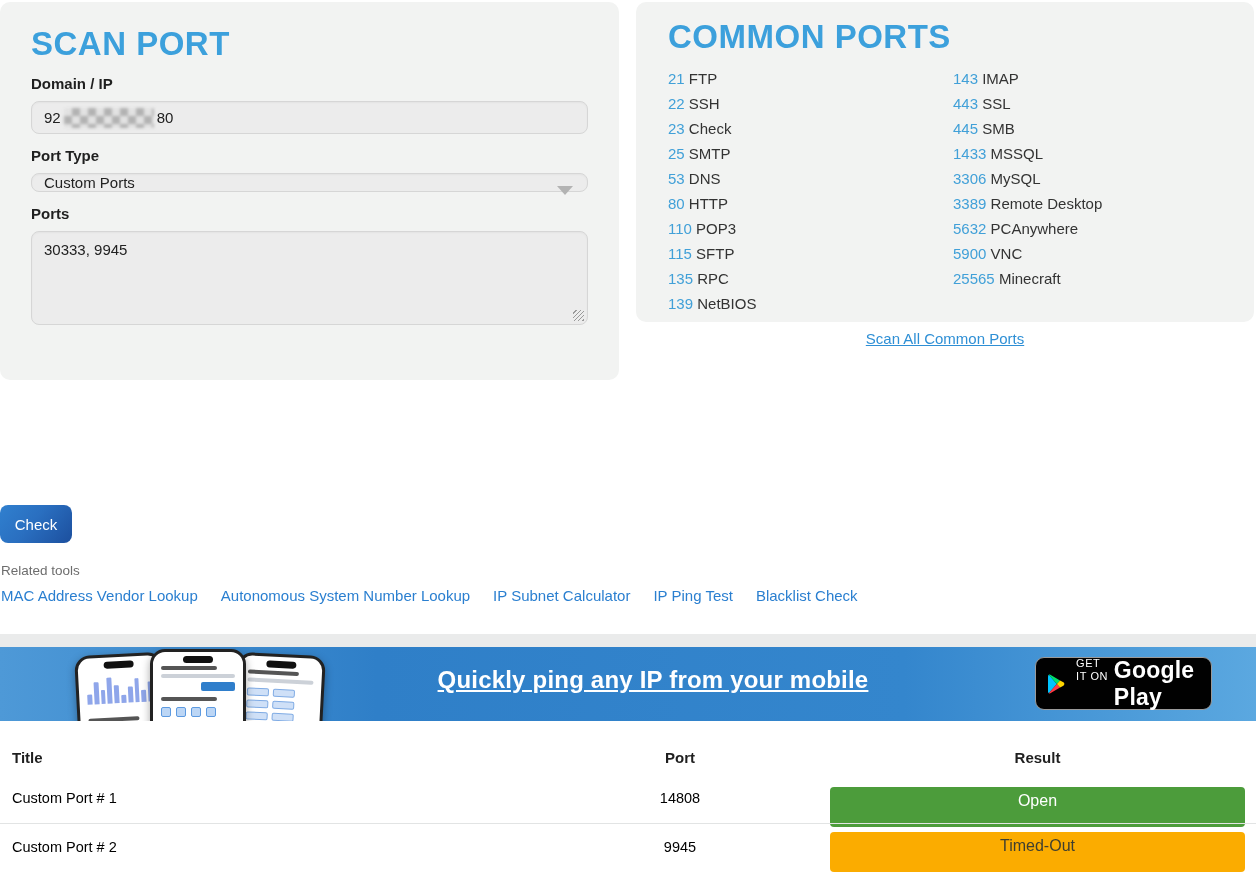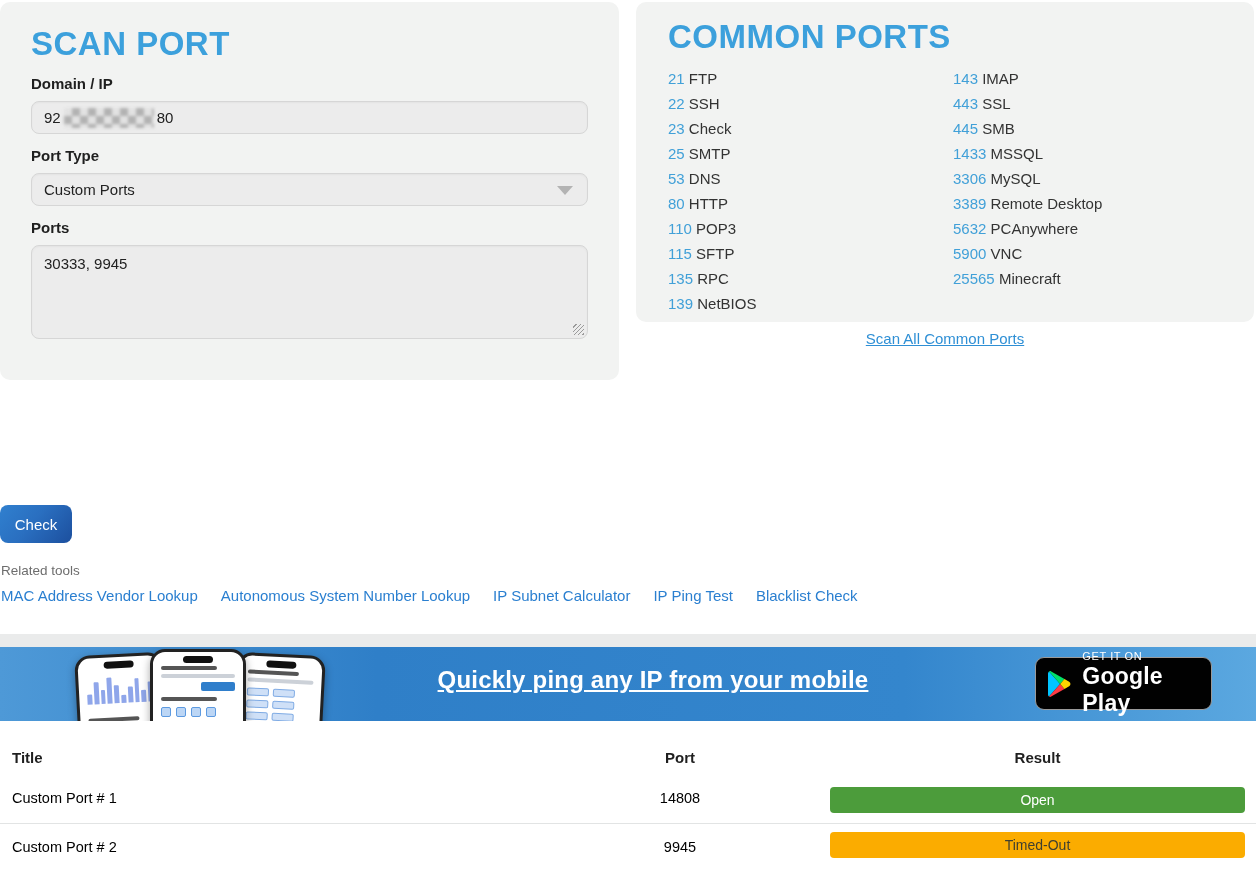--- a/index.html
+++ b/index.html
@@ -19,21 +19,21 @@
   .input-box { height:33px; display:flex; align-items:center; padding:0 12px; }
   .mask {
     display:inline-block; width:90px; height:20px; margin:0 3px; vertical-align:middle;
     background-color:#e2e2e2; border-radius:2px;
     background-image:
       linear-gradient(45deg, rgba(120,120,120,.45) 25%, transparent 25%, transparent 75%, rgba(120,120,120,.45) 75%),
       linear-gradient(45deg, rgba(120,120,120,.45) 25%, transparent 25%, transparent 75%, rgba(120,120,120,.45) 75%);
     background-size:16px 16px; background-position:0 0, 8px 8px;
     filter: blur(1.5px);
   }
-  .select-box { height:33px; display:flex; align-items:center; padding:0 12px; position:relative; cursor:pointer; }
+  .select-box { height:19px; display:flex; align-items:center; padding:0 12px; position:relative; cursor:pointer; }
   .caret {
     position:absolute; right:14px; top:12px; width:0; height:0;
     border-left:8px solid transparent; border-right:8px solid transparent; border-top:9px solid #b3b3b3;
   }
   .textarea-box { height:94px; padding:8px 12px; position:relative; line-height:20px; }
   .resize-handle { position:absolute; right:3px; bottom:3px; width:11px; height:11px;
     background: repeating-linear-gradient(135deg, transparent 0 2px, #9a9a9a 2px 3px); cursor:nwse-resize; }
 
   #common-panel { left:636px; top:2px; width:618px; height:320px; padding:17px 0 0 32px; }
   .ports-cols { display:flex; margin-top:11px; }
@@ -79,31 +79,31 @@
   .icon-row { display:flex; gap:5px; margin:6px 8px; }
   .icon-row i { width:10px; height:10px; background:#bcd6f5; border:1px solid #5d9ae0; border-radius:2px; }
   .pill-grid { display:flex; flex-wrap:wrap; gap:4px; margin:6px 8px; }
   .pill-grid i { width:22px; height:8px; background:#cfe0f7; border:1px solid #7fabe4; border-radius:2px; }
 
   #gp-badge {
     position:absolute; right:44px; top:10px; width:177px; height:53px;
     background:#010101; border:1px solid #9a9a9a; border-radius:9px;
     display:flex; align-items:center; padding:0 12px; gap:11px; cursor:pointer;
   }
-  #gp-text { display:flex; flex-direction:column; }
+  #gp-text { display:flex; flex-direction:row; }
   #gp-small { color:#fff; font-size:11px; letter-spacing:0.6px; line-height:13px; }
   #gp-large { color:#fff; font-size:23px; font-weight:600; line-height:27px; letter-spacing:0.2px; }
 
   
   .th { position:absolute; font-size:15px; font-weight:700; color:#1f1f1f; }
   .td { position:absolute; font-size:14.5px; color:#000000; }
   .col-port { left:620px; width:120px; text-align:center; }
   .col-result { left:830px; width:415px; text-align:center; }
-  .badge { position:absolute; left:830px; width:415px; height:26px; border-radius:4px;
-    text-align:center; line-height:27px; font-size:14px; }
+  .badge { position:absolute; left:830px; width:415px; height:40px; border-radius:4px;
+    text-align:center; line-height:27px; font-size:16px; }
   .badge-open { background:#4c9c3b; color:#ffffff; }
   .badge-timeout { background:#fbac00; color:#3f3f30; }
   #row-divider { position:absolute; left:0; top:823px; width:1256px; border-top:1px solid #e2e4e4; }
 </style>
 </head>
 <body>
 
 <div id="scan-panel" class="panel">
   <h1 class="panel-title">SCAN PORT</h1>
 

